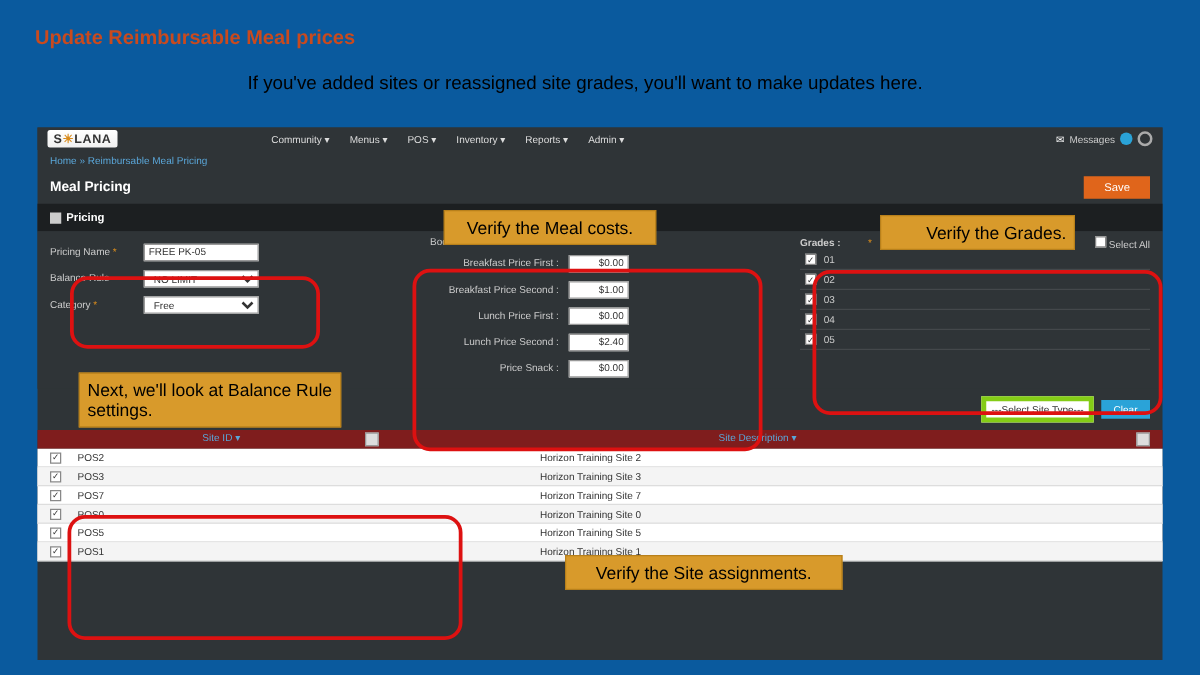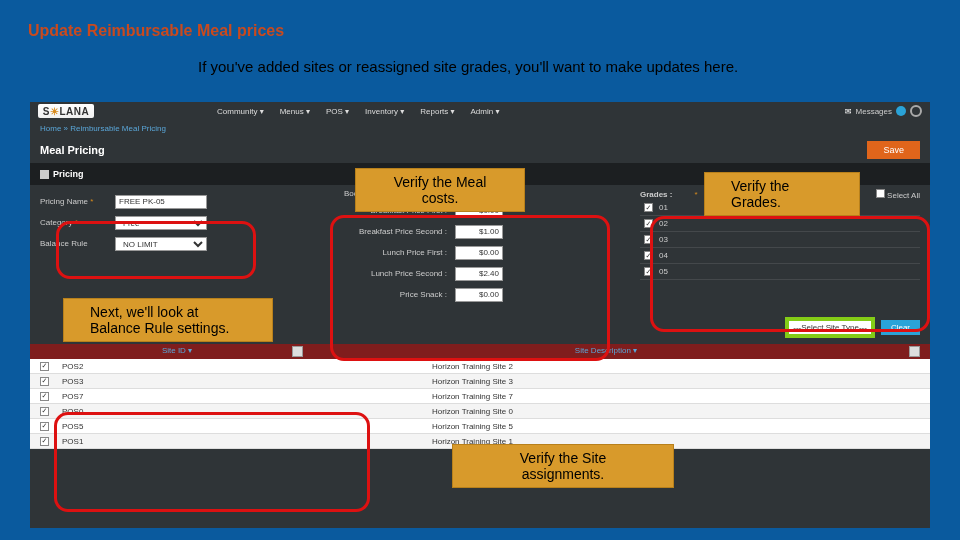--- a/index.html
+++ b/index.html
@@ -43,31 +43,31 @@
 .thdr .c2{flex:0 0 230px;color:#5aa6d8;font-size:8px;text-align:center}
 .thdr .c3{flex:1;color:#5aa6d8;font-size:8px;text-align:center}
 .thdr .sq2{width:11px;height:11px;background:#ddd;border:1px solid #999;margin-left:auto}
 .tbl{background:#fff;color:#333}
 .trow{display:flex;align-items:center;border-bottom:1px solid #ddd;padding:2px 10px;height:15px;font-size:8px}
 .trow .c1{flex:0 0 22px}
 .trow .c2{flex:0 0 250px}
 .trow .c3{flex:1;text-align:left;padding-left:120px}
 .trow:nth-child(even){background:#f4f4f4}
 
-.co{position:absolute;background:#d89a2b;color:#000;font-size:14px;padding:5px 26px;border:1px solid #b8801b;z-index:10}
+.co{position:absolute;background:#d89a2b;color:#000;font-size:14px;padding:5px 6px;border:1px solid #b8801b;z-index:10}
 .ring{position:absolute;border:3px solid #d11;border-radius:14px;z-index:5}
 </style>
 </head>
 <body>
 
 <div class="slide-title">Update Reimbursable Meal prices</div>
 <div class="slide-sub">If you've added sites or reassigned site grades, you'll want to make updates here.</div>
 
 <div class="co" style="left:355px;top:168px;width:170px;text-align:center">Verify the Meal costs.</div>
-<div class="co" style="left:704px;top:172px;width:156px;text-align:left">Verify the Grades.</div>
+<div class="co" style="left:704px;top:172px;width:156px;text-align:right">Verify the Grades.</div>
 <div class="co" style="left:63px;top:298px;width:210px">Next, we'll look at Balance Rule settings.</div>
 <div class="co" style="left:452px;top:444px;width:222px;text-align:center">Verify the Site assignments.</div>
 
 <div class="ring" style="left:56px;top:221px;width:200px;height:58px"></div>
 <div class="ring" style="left:330px;top:215px;width:280px;height:146px"></div>
 <div class="ring" style="left:650px;top:216px;width:280px;height:116px"></div>
 <div class="ring" style="left:54px;top:412px;width:316px;height:100px"></div>
 
 <div class="app">
   <div class="topbar">
@@ -102,26 +102,26 @@
     <b style="color:#fff">Pricing</b>
   </div>
 
   <div class="cols">
     <div class="col col1">
       <div class="row">
           <label><span>Pricing Name </span><span class="ast">*</span></label>
           <input class="sel" value="FREE PK-05" style="">
         </div>
       <div class="row">
+          <label>Balance Rule</label>
+          <select class="sel"><option>NO LIMIT</option></select>
+        </div>
+      <div class="row">
           <label><span>Category </span><span class="ast">*</span></label>
           <select class="sel"><option>Free</option></select>
-        </div>
-      <div class="row">
-          <label>Balance Rule</label>
-          <select class="sel"><option>NO LIMIT</option></select>
         </div>
     </div>
     <div class="col col2">
       <div style="display:flex;align-items:center;gap:4px;margin-bottom:3px">
           <span class="sq"></span>
           <span style="font-size:8px">Book Second Meals</span>
         </div>
       <div class="row">
           <label>Breakfast Price First :</label>
           <input class="inp" value="$0.00" style="">

